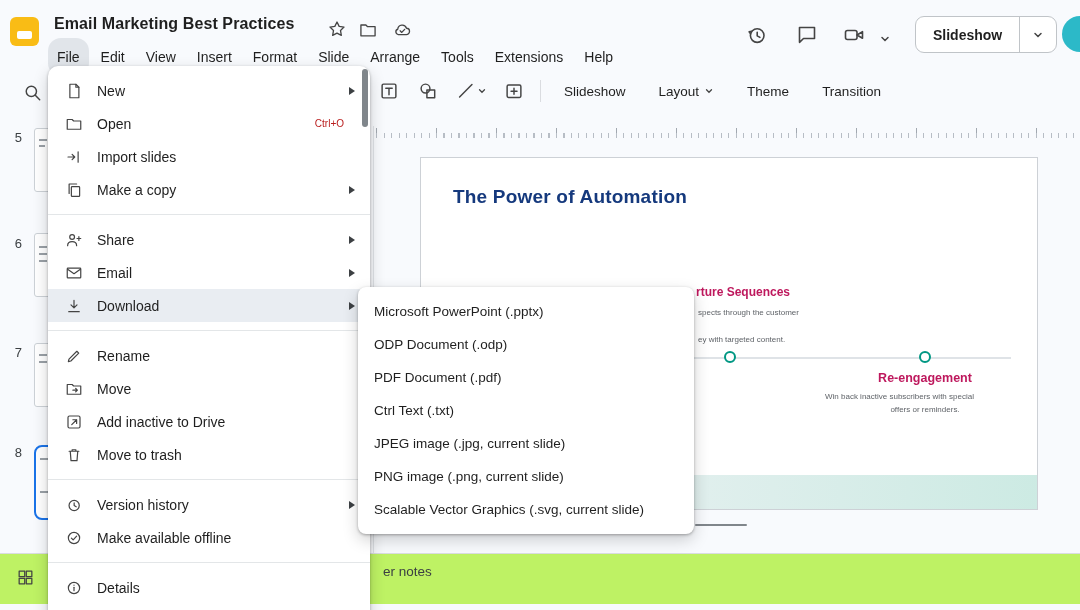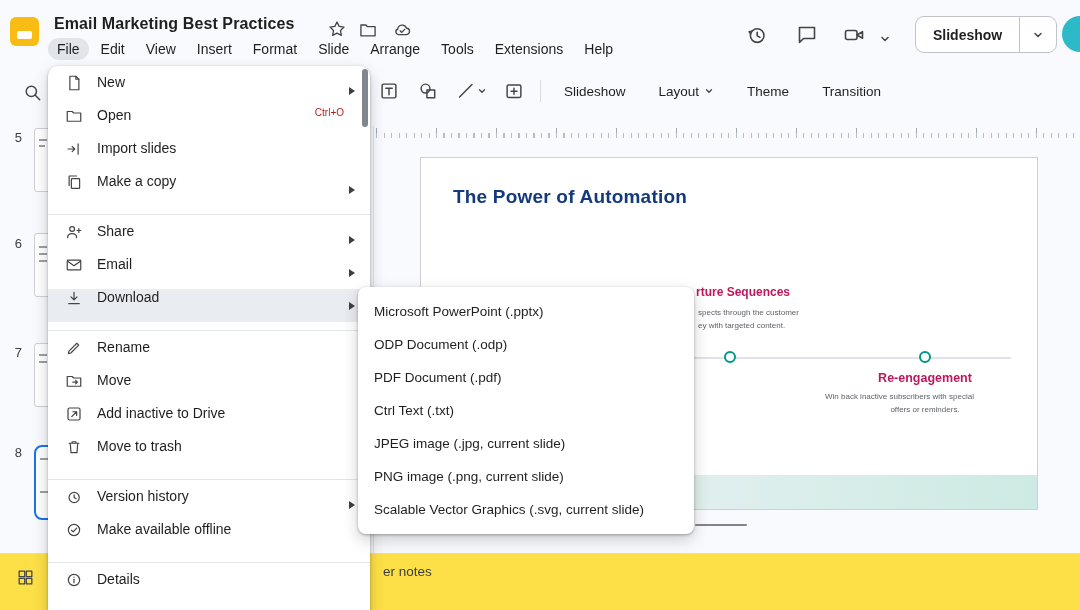--- a/index.html
+++ b/index.html
@@ -6,21 +6,21 @@
 html,body{width:1080px;height:610px}
 body{position:relative;overflow:hidden;background:#f8fafd;font-family:"Liberation Sans",sans-serif;color:#1f1f1f}
 .abs{position:absolute}
 svg{display:block}
 .st{stroke:#444;fill:none;stroke-width:1.6;stroke-linecap:round;stroke-linejoin:round}
 
 .app-icon{left:10px;top:17px;width:29px;height:29px;background:#f9bc15;border-radius:6px}
 .app-icon .inner{position:absolute;left:7px;top:14px;width:15px;height:8px;background:#fff;border-radius:2px}
 .doc-title{left:54px;top:15px;font-size:16px;font-weight:bold;letter-spacing:.1px}
 .menubar{left:48px;top:38px;display:flex;gap:3px;font-size:14px;color:#1f1f1f}
-.menubar .mitem{padding:3px 9px;border-radius:13px;cursor:default}
+.menubar .mitem{padding:11px 9px;border-radius:13px;cursor:default}
 .menubar .mitem.active{background:#e1e5ea}
 .iconbtn{width:26px;height:26px;display:flex;align-items:center;justify-content:center}
 .slideshow{left:915px;top:16px;height:37px;background:#fff;border:1px solid #c0c4c8;border-radius:9px;display:flex;align-items:center}
 .slideshow .lbl{padding:0 17px;font-size:14px;font-weight:bold;color:#1f1f1f}
 .slideshow .sep{width:1px;align-self:stretch;background:#c0c4c8}
 .slideshow .chev{width:36px;display:flex;align-items:center;justify-content:center}
 .avatar{left:1062px;top:16px;width:36px;height:36px;border-radius:50%;background:#2cb9c8}
 
 .toolbar{left:376px;top:75px;height:32px;display:flex;align-items:center;gap:13px}
 .tsep{width:1px;height:22px;background:#dadce0}
@@ -32,25 +32,25 @@
 .thumb .bar{position:absolute;left:4px;width:8px;height:2px;background:#9aa0a6}
 .thumb.sel{border:2px solid #1a73e8;border-radius:8px}
 
 .slide{left:420px;top:157px;width:618px;height:353px;background:#fff;border:1px solid #cdd1d6}
 .slide-title{left:32px;top:28px;font-size:19px;font-weight:bold;color:#15397d;letter-spacing:.2px}
 .teal-h{color:#be185d;font-weight:bold}
 .tiny{font-size:8px;color:#5f6368}
 .tl-line{left:273px;top:199px;width:317px;height:2px;background:#dfe3e7}
 .tl-dot{width:12px;height:12px;border:2px solid #009783;background:#fff;border-radius:50%}
 
-.notes{left:0;top:553px;width:1080px;height:57px;background:#fde047;border-top:1px solid #dadce0}
+.notes{left:0;top:553px;width:1080px;height:51px;background:#bef264;border-top:1px solid #dadce0}
 
 .fmenu{left:48px;top:66px;width:322px;height:600px;background:#fff;border-radius:10px;z-index:10;
   box-shadow:0 1px 3px rgba(0,0,0,.3),0 6px 16px rgba(0,0,0,.18);padding-top:8px}
-.fm-row{display:flex;height:33px;padding:0 14px 0 16px;font-size:14px}
+.fm-row{display:flex;align-items:center;height:33px;padding:0 14px 0 16px;font-size:14px}
 .fm-row.hl{background:#e9edf2}
 .fm-ic{width:20px;margin-right:13px;flex:0 0 auto;display:flex;justify-content:center}
 .fm-right{margin-left:auto;color:#b91c1c;font-size:10px;padding-right:12px}
 .fm-arrow{margin-left:auto;display:flex;align-items:center}
 .fm-div{height:1px;background:#e3e6e8;margin:8px 0}
 .fm-scroll{position:absolute;right:2px;top:3px;width:6px;height:58px;background:#80868b;border-radius:3px}
 .smenu{left:358px;top:287px;width:336px;background:#fff;border-radius:8px;z-index:11;
   box-shadow:0 1px 3px rgba(0,0,0,.3),0 6px 16px rgba(0,0,0,.18);padding:8px 0}
 .sm-row{height:33px;display:flex;align-items:center;padding:0 16px;font-size:13.5px;white-space:nowrap}
 </style>
@@ -200,21 +200,21 @@
 <div class="abs thumb sel" style="top:445px;height:75px">
   <span class="bar" style="top:11px"></span>
   <span class="bar" style="top:44px"></span>
 </div>
 
 <div class="abs slide">
   <div class="abs slide-title">The Power of Automation</div>
 
   <div class="abs teal-h" style="left:275px;top:127px;font-size:12px">rture Sequences</div>
   <div class="abs tiny" style="left:277px;top:150px">spects through the customer</div>
-  <div class="abs tiny" style="left:277px;top:163px">ey with targeted content.</div>
+  <div class="abs tiny" style="left:277px;top:177px">ey with targeted content.</div>
 
   <div class="abs tl-line"></div>
   <div class="abs tl-dot" style="left:303px;top:193px"></div>
   <div class="abs tl-dot" style="left:498px;top:193px"></div>
 
   <div class="abs teal-h" style="left:424px;top:213px;width:160px;text-align:center;font-size:12.5px">Re-engagement</div>
   <div class="abs tiny" style="left:404px;top:234px;width:200px;text-align:left">Win back inactive subscribers with special</div>
   <div class="abs tiny" style="left:404px;top:247px;width:200px;text-align:center">offers or reminders.</div>
 
   <div style="position:absolute;left:0;right:0;bottom:0;height:34px;background:linear-gradient(90deg,rgba(238,241,244,.85),rgba(199,232,224,.9))"></div>

